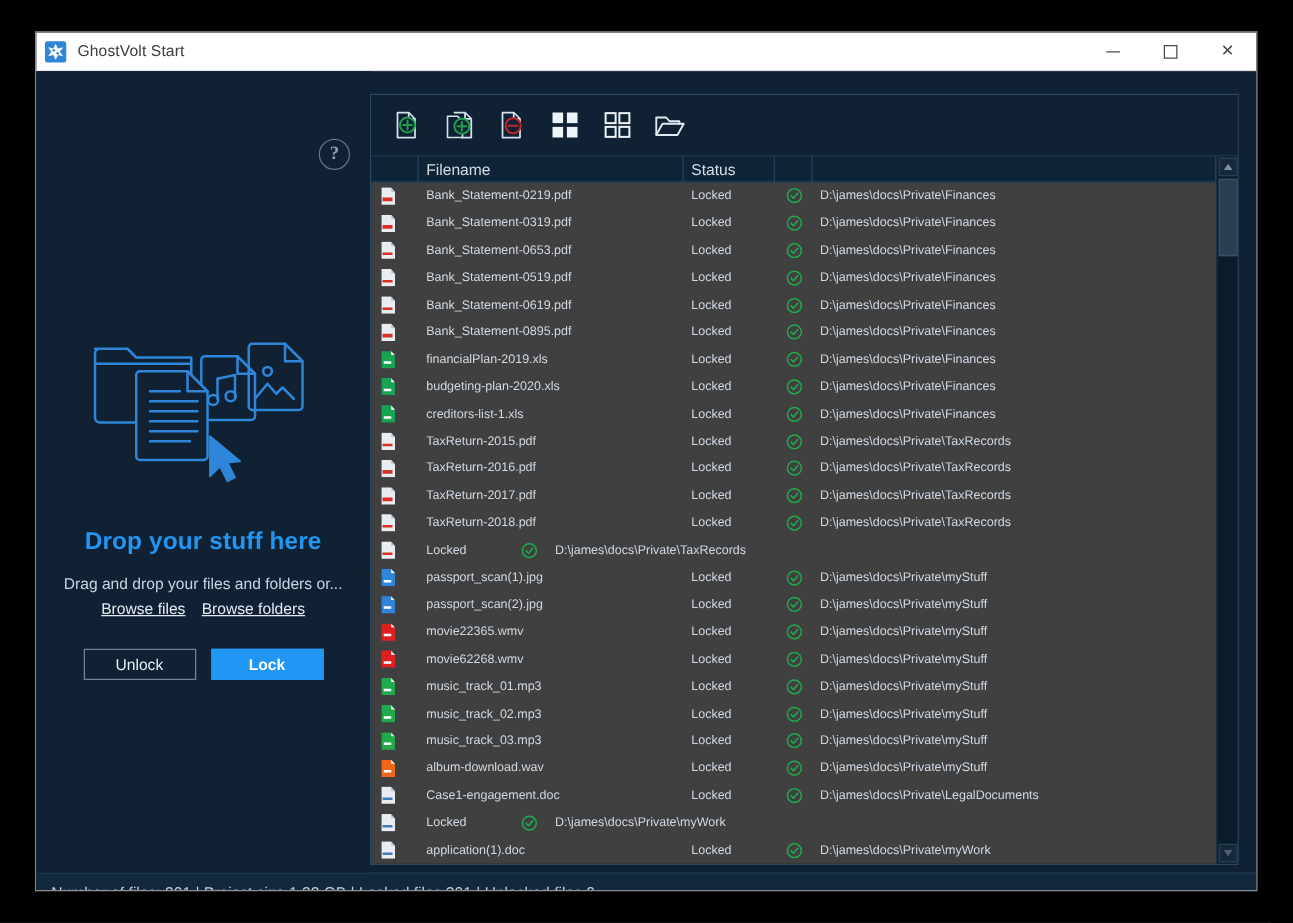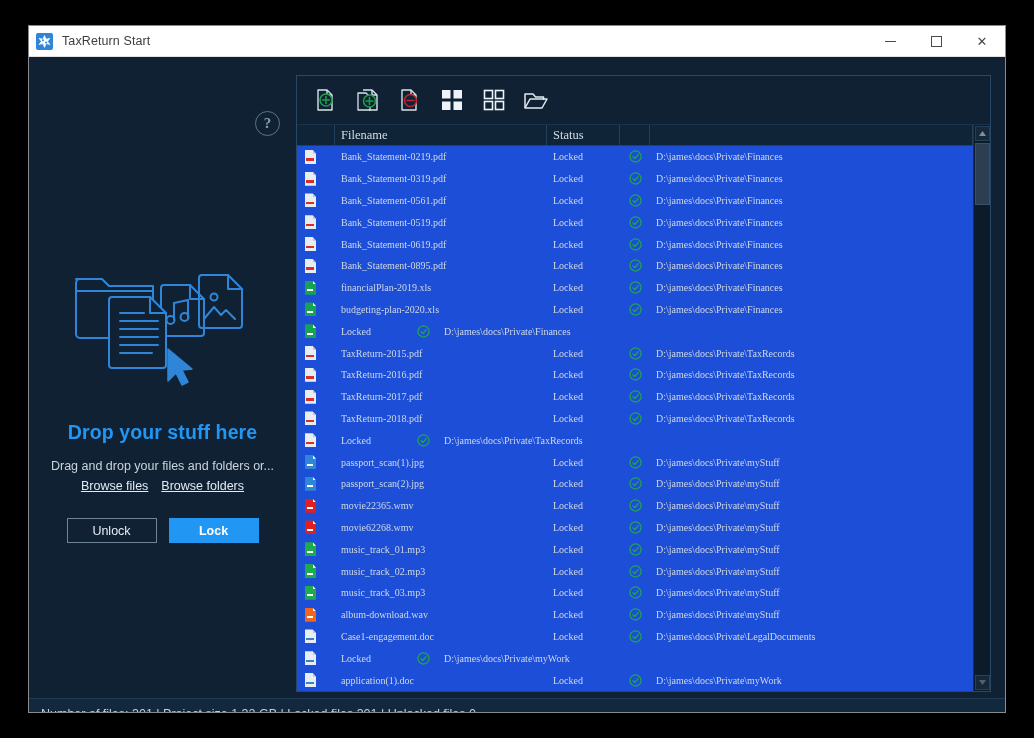--- a/index.html
+++ b/index.html
@@ -115,22 +115,21 @@
     border-bottom:1px solid #1b3349;
     background:#0f2133;
   }
   .tbtn{
     width:34px; height:34px;
     display:flex; align-items:center; justify-content:center;
   }
 
   .listwrap{
     flex:1 1 auto; display:flex; min-height:0;
-    background:#1d4ed8;
-    font-family:Liberation Serif, serif;
+    background:#404040;
   }
   .table-area{ flex:1 1 auto; min-width:0; display:flex; flex-direction:column; }
 
   .hdr{
     display:flex; height:21px; flex:0 0 21px;
     background:#0f2436;
     border-bottom:1px solid #24415c;
     color:#d3dde6; font-size:12.5px;
   }
   .hdr > div{
@@ -215,21 +214,21 @@
 <div class="window">
 
   <div class="titlebar">
     <div class="app-icon">
       <svg width="15" height="15" viewBox="0 0 15 15">
         <path d="M7.5 1.6 L9.2 5.2 L13 4.2 L10.6 7.4 L13 10.6 L9.2 9.6 L7.5 13.4 L5.8 9.6 L2 10.6 L4.4 7.4 L2 4.2 L5.8 5.2 Z" fill="#ffffff" stroke="#ffffff" stroke-width=".6" stroke-linejoin="round"></path>
         <circle cx="6" cy="6.2" r="1" fill="#2f86d8"></circle>
         <circle cx="9.1" cy="8.6" r="1" fill="#2f86d8"></circle>
       </svg>
     </div>
-    <div class="title-text">TaxReturn Start</div>
+    <div class="title-text">GhostVolt Start</div>
     <div class="winbtns">
       <div class="winbtn">
           <span class="minglyph"></span>
         </div>
       <div class="winbtn">
           <span class="maxglyph"></span>
         </div>
       <div class="winbtn close">
           <span class="glyph">✕</span>
         </div>
@@ -383,21 +382,21 @@
                   <div class="c-last"></div>
                 </div>
                 <div class="row">
                   <div class="c-icon">
                     <span class="fileicon">
                       <span class="pg" style="background:#e8edf2"></span>
                       <span class="fold" style="background:#b9c4cf"></span>
                       <span class="bar" style="background:#d93025"></span>
                     </span>
                   </div>
-                  <div class="c-name">Bank_Statement-0561.pdf</div>
+                  <div class="c-name">Bank_Statement-0653.pdf</div>
                   <div class="c-status">Locked</div>
                   <div class="c-check">
                     <svg class="chk" viewBox="0 0 14 14">
                       <circle cx="7" cy="7" r="6" fill="none" stroke="#1faa4b" stroke-width="1.3"></circle>
                       <path d="M4.2 7.2 L6.2 9.2 L9.9 4.9" fill="none" stroke="#1faa4b" stroke-width="1.3" stroke-linecap="round" stroke-linejoin="round"></path>
                     </svg>
                   </div>
                   <div class="c-path">D:\james\docs\Private\Finances</div>
                   <div class="c-last"></div>
                 </div>
@@ -497,20 +496,21 @@
                   <div class="c-last"></div>
                 </div>
                 <div class="row">
                   <div class="c-icon">
                     <span class="fileicon solid">
                       <span class="pg" style="background:#17a350"></span>
                       <span class="fold" style="background:#ffffff"></span>
                       <span class="bar" style="background:#ffffff"></span>
                     </span>
                   </div>
+                  <div class="c-name">creditors-list-1.xls</div>
                   <div class="c-status">Locked</div>
                   <div class="c-check">
                     <svg class="chk" viewBox="0 0 14 14">
                       <circle cx="7" cy="7" r="6" fill="none" stroke="#1faa4b" stroke-width="1.3"></circle>
                       <path d="M4.2 7.2 L6.2 9.2 L9.9 4.9" fill="none" stroke="#1faa4b" stroke-width="1.3" stroke-linecap="round" stroke-linejoin="round"></path>
                     </svg>
                   </div>
                   <div class="c-path">D:\james\docs\Private\Finances</div>
                   <div class="c-last"></div>
                 </div>

